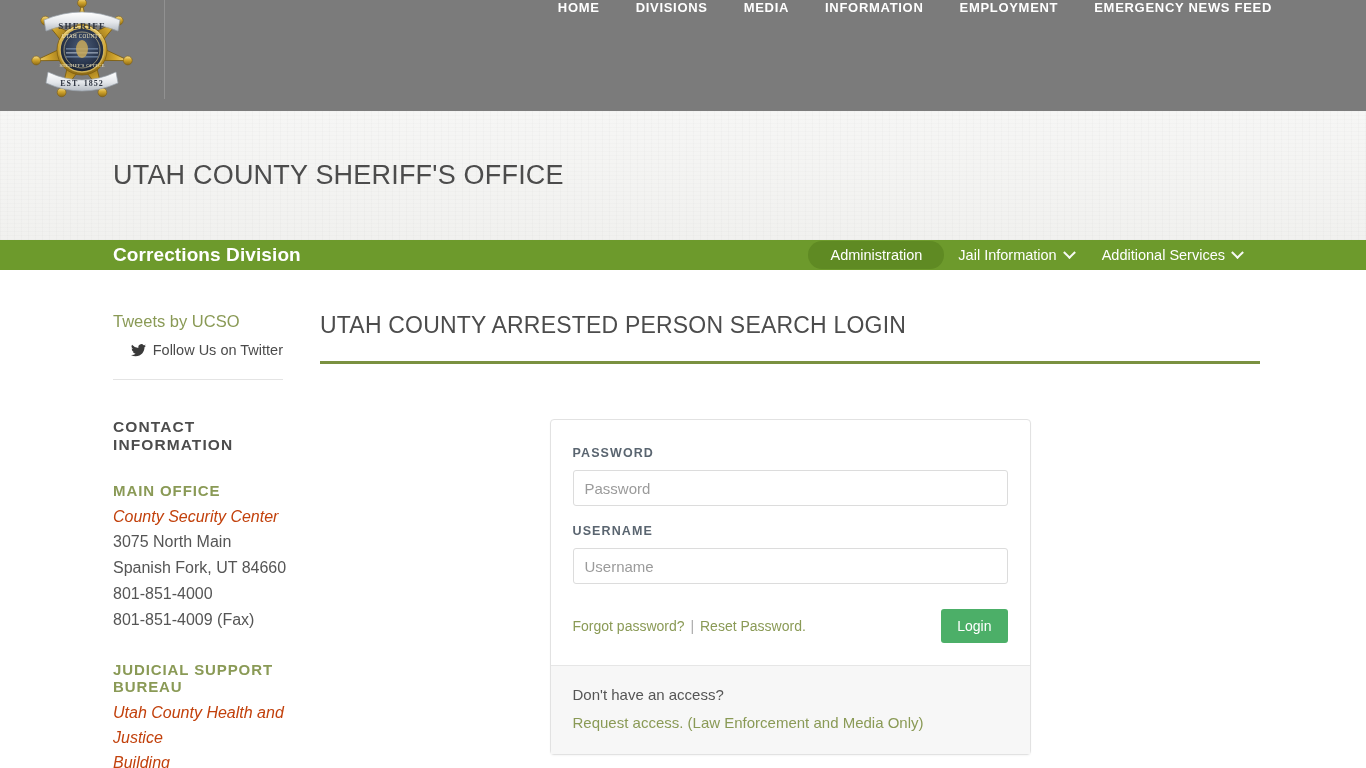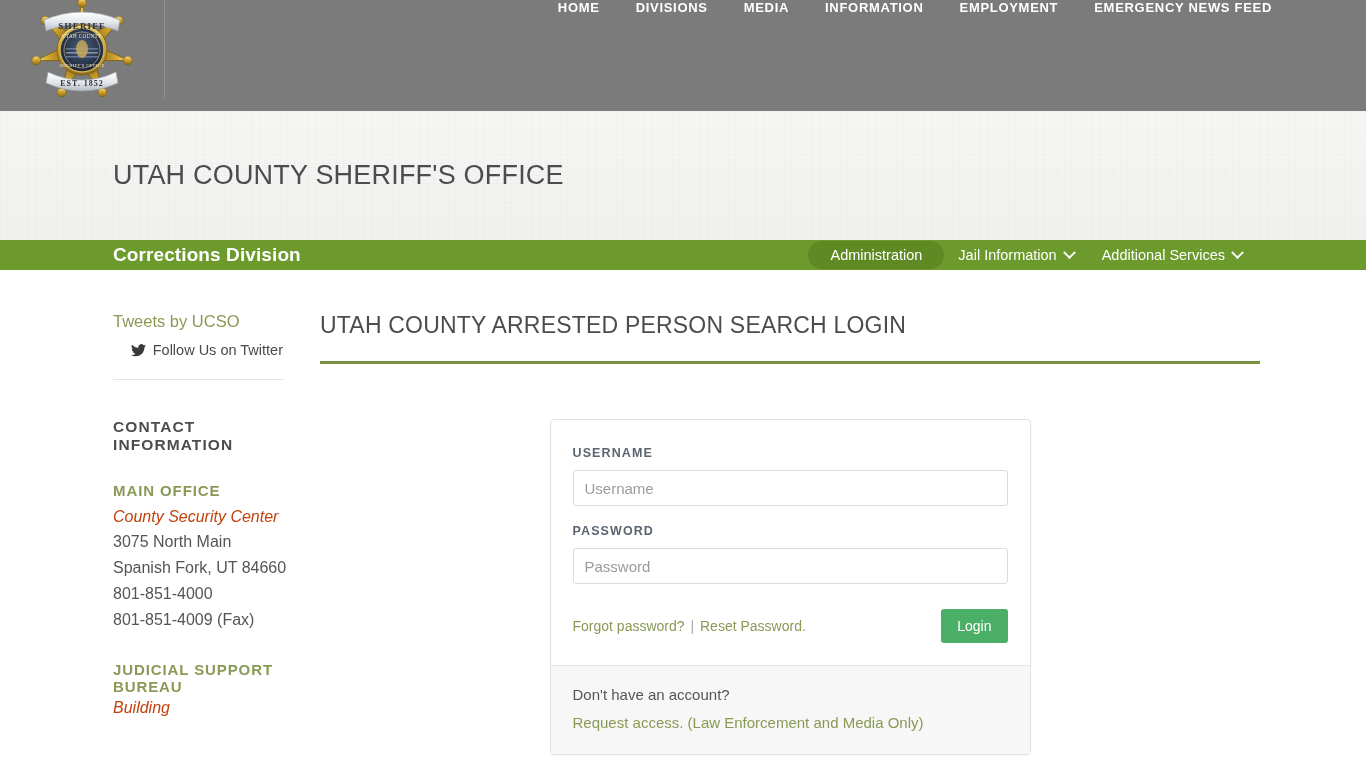--- a/index.html
+++ b/index.html
@@ -396,52 +396,53 @@
     <div class="side-h2">CONTACT INFORMATION</div>
 
     <div class="side-sub">MAIN OFFICE</div>
     <div class="side-ital">County Security Center</div>
     <div class="side-line">3075 North Main</div>
     <div class="side-line">Spanish Fork, UT 84660</div>
     <div class="side-line">801-851-4000</div>
     <div class="side-line">801-851-4009 (Fax)</div>
 
     <div class="side-sub">JUDICIAL SUPPORT BUREAU</div>
+    <div class="side-ital">Utah County Health and Justice</div>
     <div class="side-ital" style="margin-top:0">Building</div>
   </aside>
 
   <main class="content">
     <h2>UTAH COUNTY ARRESTED PERSON SEARCH LOGIN</h2>
 
     <div class="login-wrap">
       <div class="login-card">
 
         <div class="login-body">
+
+          <div class="field-group">
+            <label class="field-label">PASSWORD</label>
+            <input class="field-input" type="password" placeholder="Password" style="">
+          </div>
 
           <div class="field-group">
             <label class="field-label">USERNAME</label>
             <input class="field-input" type="text" placeholder="Username" style="">
-          </div>
-
-          <div class="field-group">
-            <label class="field-label">PASSWORD</label>
-            <input class="field-input" type="password" placeholder="Password" style="">
           </div>
 
           <div class="login-actions">
             <div class="reset-links">
               <a href="#">Forgot password?</a>
               <span class="sep">|</span>
               <a href="#">Reset Password.</a>
             </div>
             <button class="login-btn">Login</button>
           </div>
         </div>
 
         <div class="login-footer">
-          <div class="q">Don't have an account?</div>
+          <div class="q">Don't have an access?</div>
           <a href="#">Request access. (Law Enforcement and Media Only)</a>
         </div>
 
       </div>
     </div>
   </main>
 </div>
 
 </body></html>

